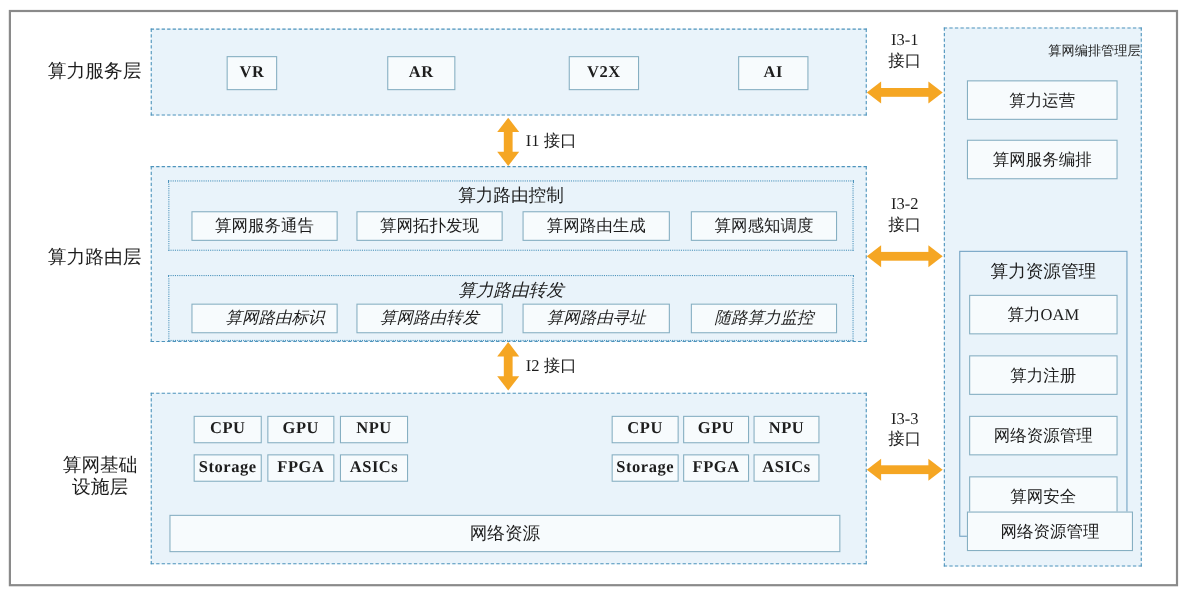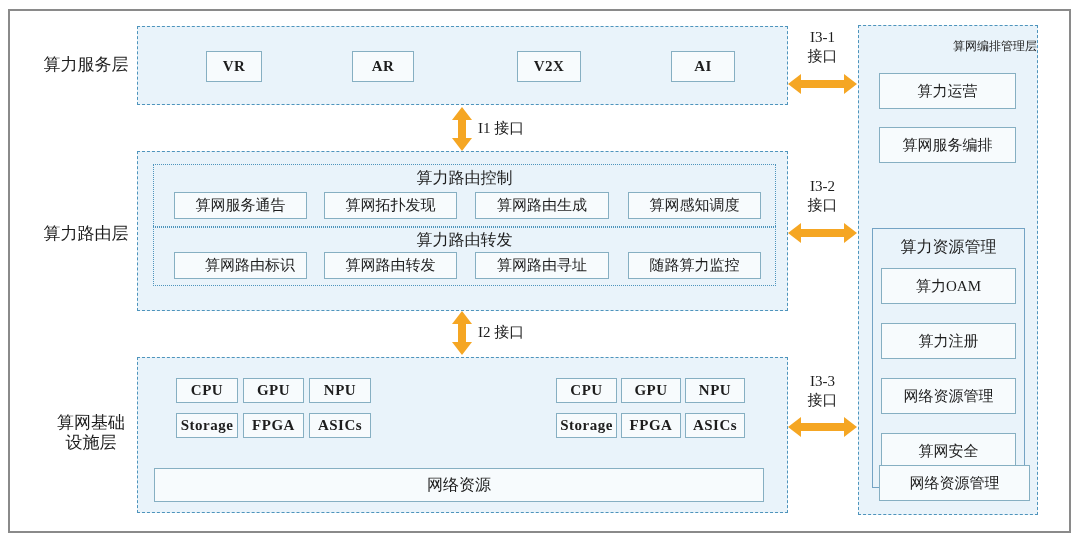--- a/index.html
+++ b/index.html
@@ -49,42 +49,42 @@
   <div class="frame"></div>
 
   <div class="layer-label" style="left:38px;top:55px;width:96px;">算力服务层</div>
   <div class="layer-label" style="left:38px;top:224px;width:96px;">算力路由层</div>
   <div class="layer-label" style="left:38px;top:413px;width:106px;">
     <span style="display:block;">算网基础</span>
     <span style="display:block;">设施层</span>
   </div>
 
   <div class="panel" style="left:137px;top:26px;width:651px;height:79px;">
-    <div class="box latin" style="left:68px;top:24px;width:56px;height:31px;">VR</div>
+    <div class="box latin" style="left:68px;top:24px;width:46px;height:31px;">VR</div>
     <div class="box latin" style="left:214px;top:24px;width:62px;height:31px;">AR</div>
     <div class="box latin" style="left:379px;top:24px;width:64px;height:31px;">V2X</div>
     <div class="box latin" style="left:533px;top:24px;width:64px;height:31px;">AI</div>
   </div>
 
   <div class="v-arrow" style="left:452px;top:107px;height:44px;">
     <span class="head-up"></span>
     <span class="shaft"></span>
     <span class="head-down"></span>
   </div>
   <div class="if-label" style="left:478px;top:119px;">I1 接口</div>
 
   <div class="panel" style="left:137px;top:151px;width:651px;height:160px;">
     <div class="subpanel" style="left:15px;top:12px;width:623px;height:64px;">
       <div class="sub-title">算力路由控制</div>
       <div class="box" style="left:20px;top:27px;width:133px;height:27px;">算网服务通告</div>
       <div class="box" style="left:170px;top:27px;width:133px;height:27px;">算网拓扑发现</div>
       <div class="box" style="left:321px;top:27px;width:134px;height:27px;">算网路由生成</div>
       <div class="box" style="left:474px;top:27px;width:133px;height:27px;">算网感知调度</div>
     </div>
-    <div class="subpanel" style="left:15px;top:74px;width:623px;height:60px;">
+    <div class="subpanel" style="left:15px;top:98px;width:623px;height:60px;font-style:italic;">
       <div class="sub-title">算力路由转发</div>
       <div class="box" style="left:20px;top:25px;width:133px;height:27px;padding-left:19px;">算网路由标识</div>
       <div class="box" style="left:170px;top:25px;width:133px;height:27px;">算网路由转发</div>
       <div class="box" style="left:321px;top:25px;width:134px;height:27px;">算网路由寻址</div>
       <div class="box" style="left:474px;top:25px;width:133px;height:27px;">随路算力监控</div>
     </div>
   </div>
 
   <div class="v-arrow" style="left:452px;top:311px;height:44px;">
     <span class="head-up"></span>

